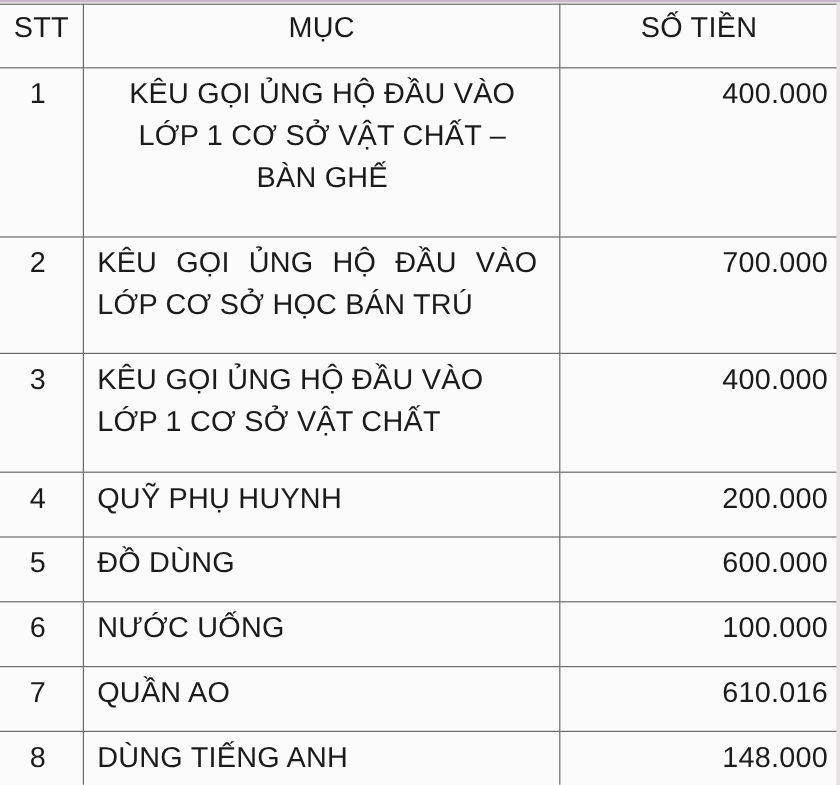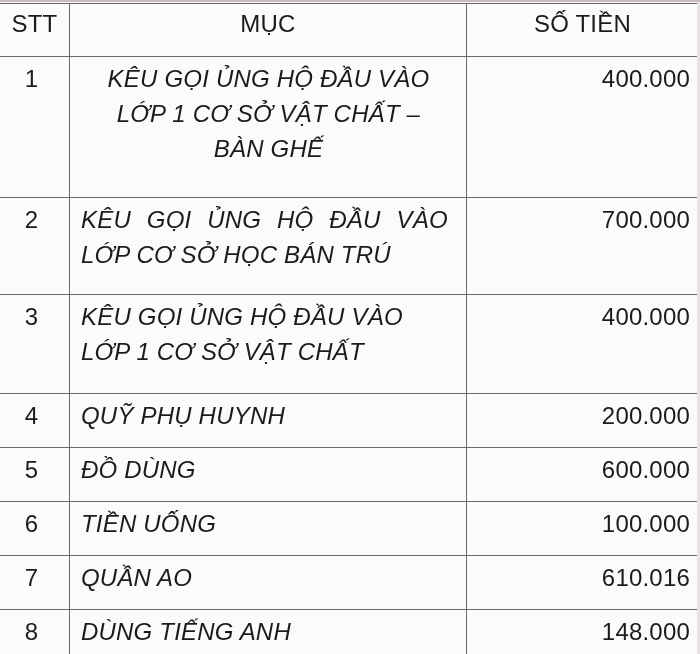--- a/index.html
+++ b/index.html
@@ -52,21 +52,20 @@
     col.c-item { width: 397px; }
     col.c-amt { width: 232px; }
     .stt {
       text-align: center;
       padding-top: 8px;
       padding-right: 6px;
     }
     .item {
       padding: 8px 10px 0 11px;
       line-height: 43px;
-      font-style: italic;
     }
     .item .line { display: block; margin-top: -8px; }
     .item.center { text-align: center; }
     .amt {
       text-align: right;
       padding-top: 8px;
       padding-right: 8px;
     }
     tr.r1 td { height: 141px; }
     tr.r2 td { height: 97px; }
@@ -140,21 +139,21 @@
       <tr class="r5">
         <td class="stt">5</td>
         <td class="item">
           <span class="line">ĐỒ DÙNG</span>
         </td>
         <td class="amt">600.000</td>
       </tr>
       <tr class="r6">
         <td class="stt">6</td>
         <td class="item">
-          <span class="line">TIỀN UỐNG</span>
+          <span class="line">NƯỚC UỐNG</span>
         </td>
         <td class="amt">100.000</td>
       </tr>
       <tr class="r7">
         <td class="stt">7</td>
         <td class="item">
           <span class="line">QUẦN AO</span>
         </td>
         <td class="amt">610.016</td>
       </tr>

